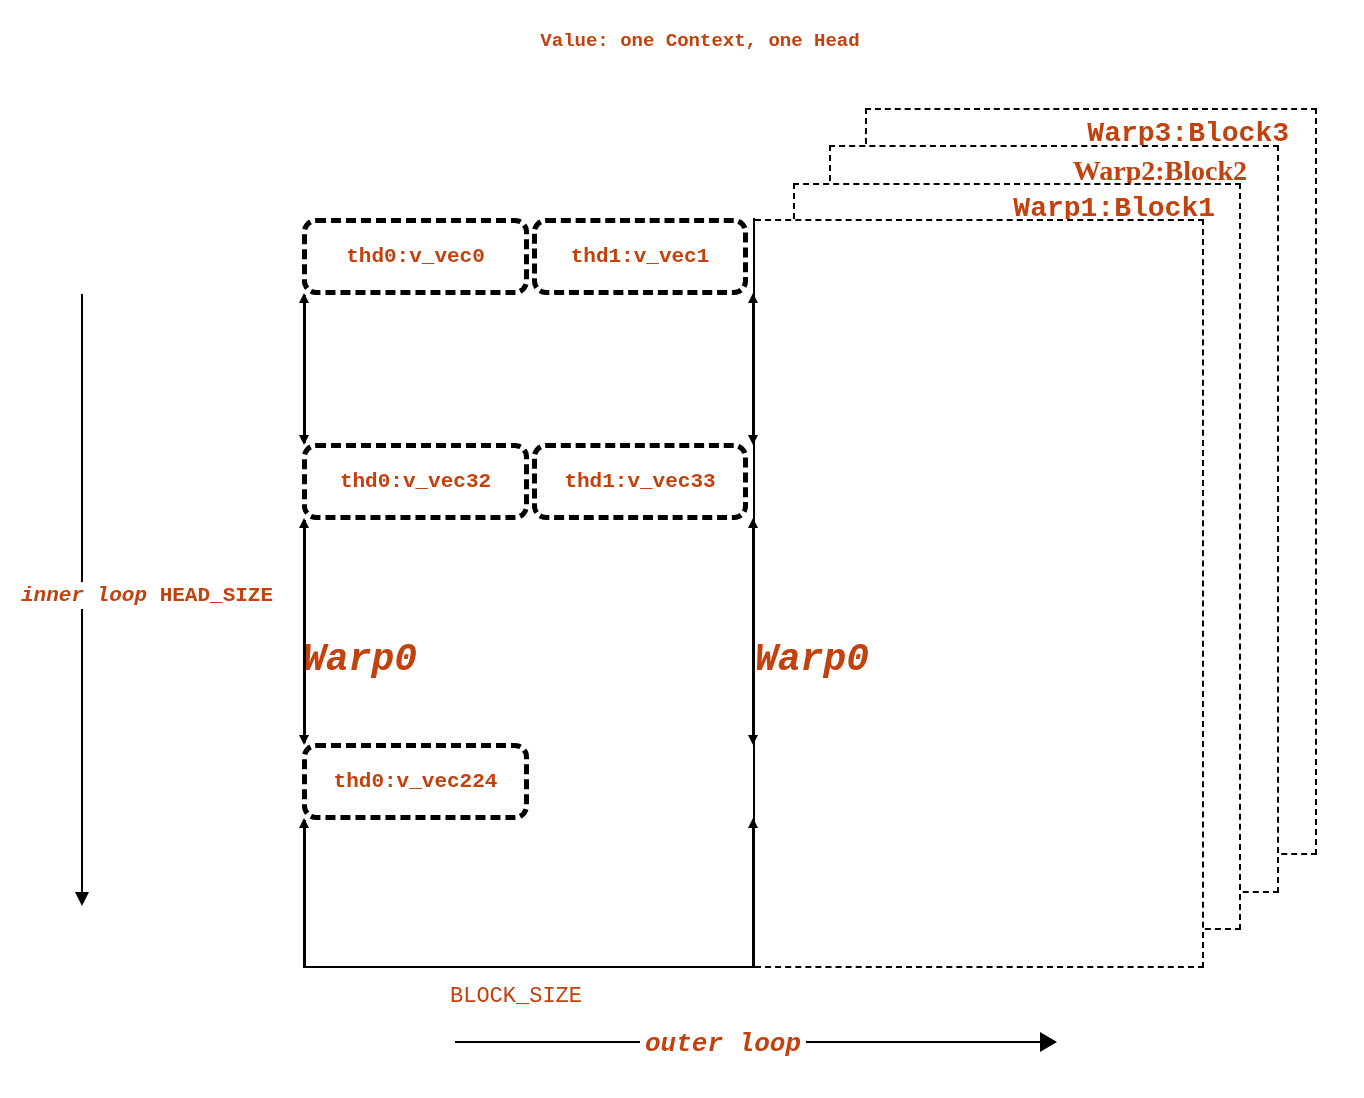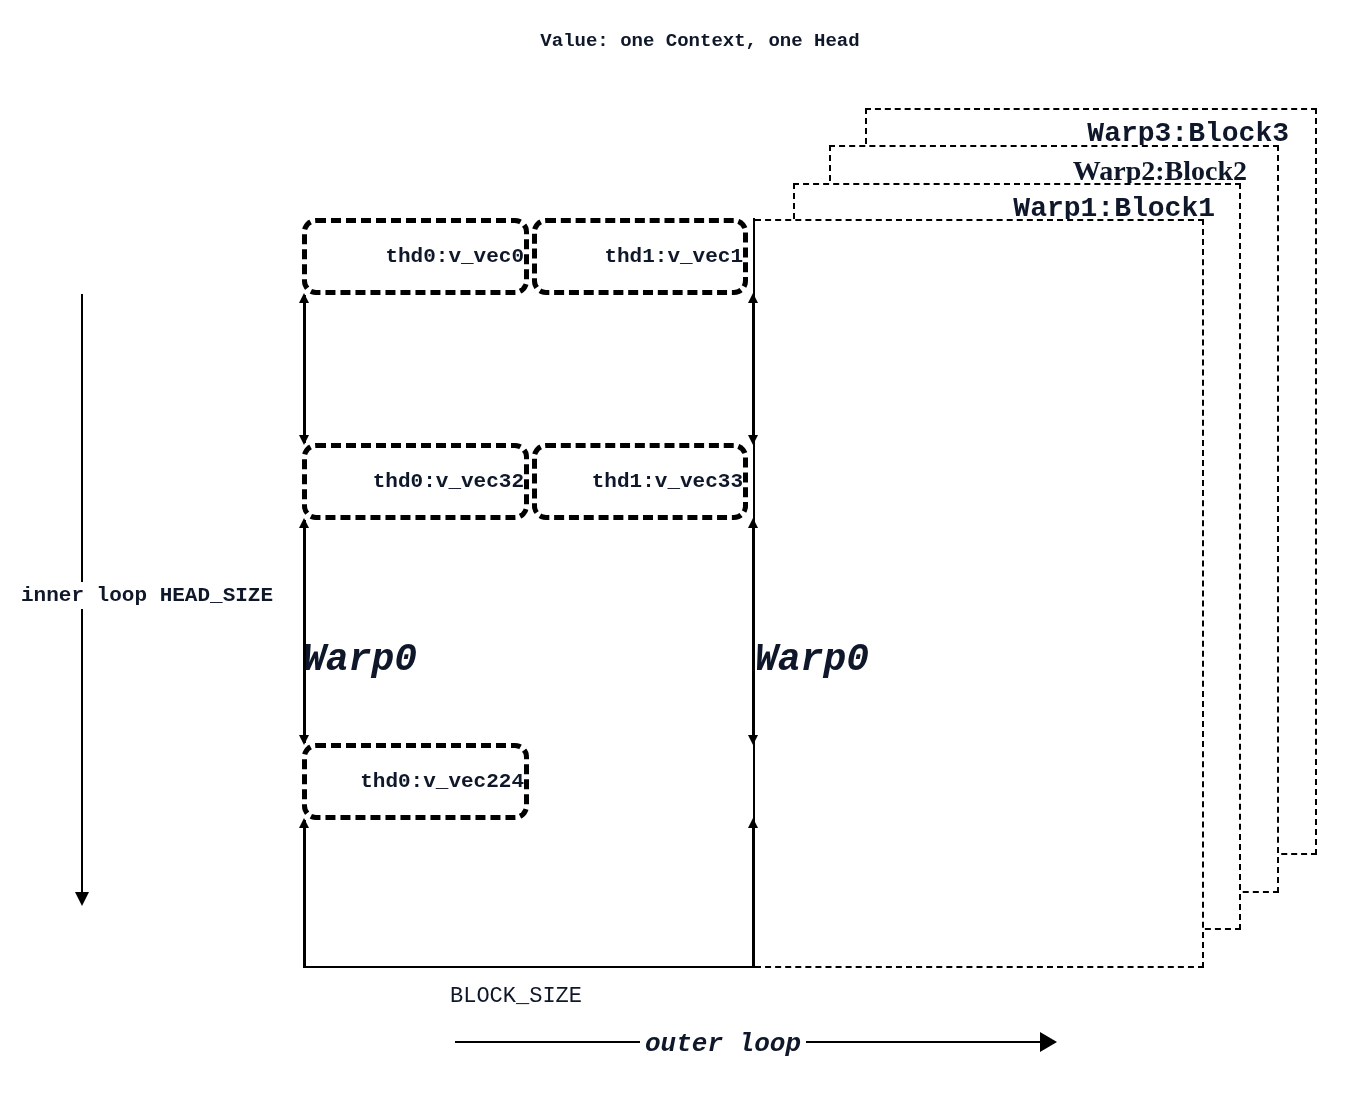--- a/index.html
+++ b/index.html
@@ -1,21 +1,21 @@
 <!DOCTYPE html>
 <html><head>
 <meta charset="utf-8">
 <style>
   html,body{margin:0;padding:0;background:#ffffff;}
   #canvas{
     position:relative;
     width:1364px;height:1098px;
     background:#ffffff;
     font-family:"Liberation Mono","DejaVu Sans Mono",monospace;
-    color:#0f172a;
+    color:#c2410c;
     overflow:hidden;
   }
   .abs{position:absolute;box-sizing:border-box;}
 
   
   #title{left:382px;top:30px;width:636px;text-align:center;
          font-weight:bold;font-size:19px;white-space:pre;}
 
   
   .stack-block{border:2px dashed #000;background:#fff;}
@@ -33,21 +33,21 @@
                 border-right:2px solid #000;border-bottom:2px solid #000;background:#fff;}
 
   
   .big-label{top:550px;text-align:left;font-weight:bold;font-style:italic;
              font-size:38px;line-height:44px;white-space:pre;}
   #label-block0{left:303px;width:452px;}
   #label-block4{left:755px;width:449px;}
 
   
   .vec{height:77px;border:5px dashed #000;border-radius:14px;background:#fff;
-       display:flex;align-items:center;justify-content:flex-end;
+       display:flex;align-items:center;justify-content:center;
        font-weight:bold;font-size:21px;white-space:pre;}
   .vec.c1{left:302px;width:227px;}
   .vec.c2{left:532px;width:216px;}
   .vec.r1{top:218px;}
   .vec.r2{top:443px;}
   .vec.r3{top:743px;}
 
   
   .vseg{width:3px;background:#000;}
   .vseg::before{content:"";position:absolute;top:-2px;left:-4px;width:0;height:0;
@@ -63,21 +63,21 @@
   .vseg.g2{top:520px;height:223px;}
   .vseg.g3{top:820px;height:146px;}
 
   
   #inner-line{left:81px;top:294px;width:2px;height:600px;background:#000;}
   #inner-head{left:75px;top:892px;width:0;height:0;
               border-left:7px solid transparent;border-right:7px solid transparent;
               border-top:14px solid #000;}
   #inner-label{left:18px;top:582px;background:#fff;padding:2px 3px;
                font-weight:bold;font-size:21px;white-space:pre;}
-  #inner-label .it{margin-top:44px;}
+  #inner-label .it{font-style:italic;margin-top:44px;}
 
   
   #outer-line{left:455px;top:1041px;width:586px;height:2px;background:#000;}
   #outer-head{left:1040px;top:1032px;width:0;height:0;
               border-top:10px solid transparent;border-bottom:10px solid transparent;
               border-left:17px solid #000;}
   #outer-label{left:640px;top:1029px;background:#fff;padding:0 5px;
                font-weight:bold;font-style:italic;font-size:26px;white-space:pre;}
 
   

